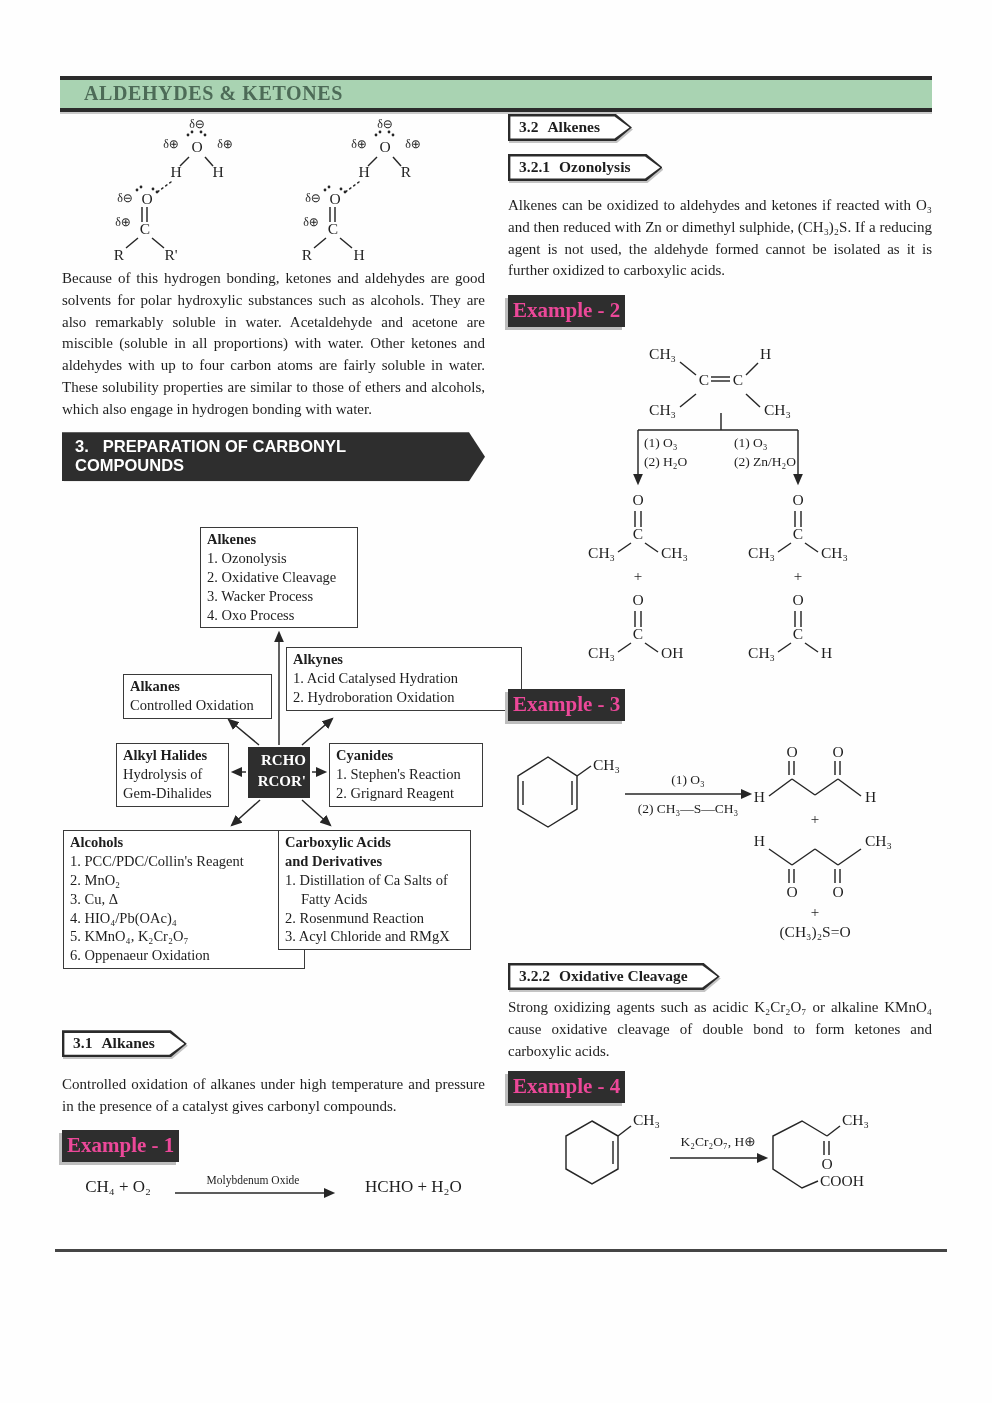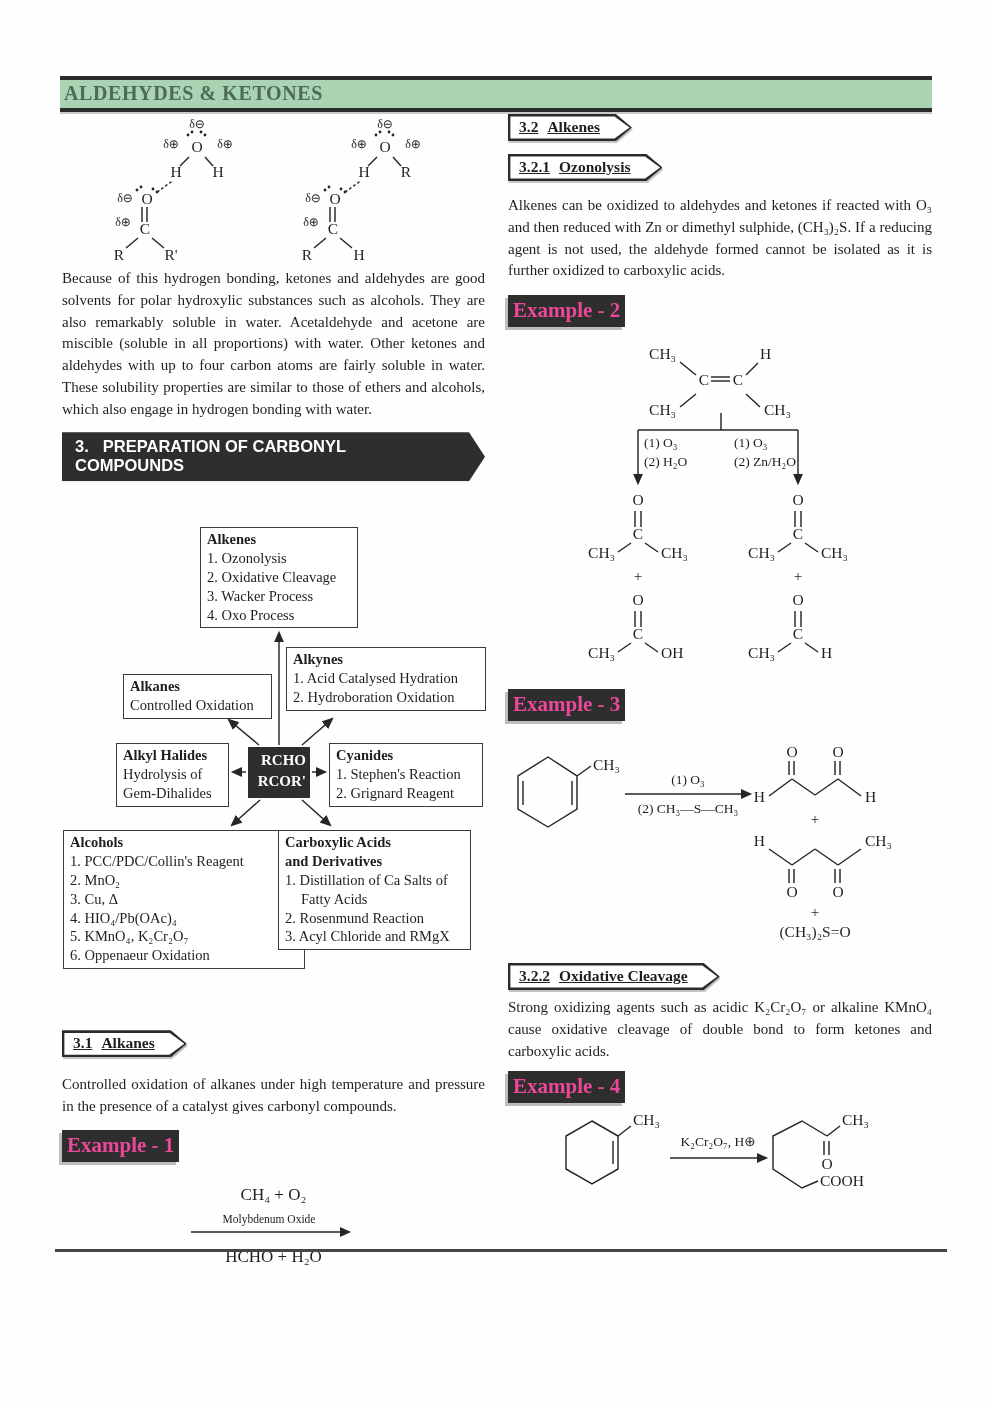--- a/index.html
+++ b/index.html
@@ -3,41 +3,41 @@
 <meta charset="utf-8">
 <style>
   html,body{margin:0;padding:0;background:#ffffff;}
   .page{position:relative;width:992px;height:1403px;background:#fefefe;overflow:hidden;
         font-family:"Liberation Serif",serif;color:#1e1e1e;}
 
   
   .header-band{position:absolute;left:60px;right:60px;top:76px;background:#a9d3b2;
     border-top:4px solid #2b2b2b;border-bottom:4px solid #2b2b2b;
     box-shadow:0 2px 0 #c9c9c9;}
-  .header-band span{display:block;padding:2px 4px 3px;font-weight:bold;font-size:20px;
+  .header-band span{display:block;padding:2px 24px 3px;font-weight:bold;font-size:20px;
     letter-spacing:0.6px;color:#4d6b57;}
 
   
   .col{position:absolute;top:110px;}
   .col.left{left:62px;width:423px;}
   .col.right{left:508px;width:424px;}
 
   .para{margin:0;text-align:justify;font-size:15px;line-height:1.45;}
 
   
   .banner{position:relative;margin-top:12px;background:#2e2e2e;color:#fff;
     font-family:"Liberation Sans",sans-serif;font-weight:bold;font-size:16.5px;
     padding:5px 26px 6px 13px;
     clip-path:polygon(0 0,calc(100% - 16px) 0,100% 50%,calc(100% - 16px) 100%,0 100%);
     filter:drop-shadow(2px 3px 0 #c4c4c4);}
   .banner .num{margin-right:14px;}
 
   
   .sec-chev{position:relative;display:inline-block;font-weight:bold;font-size:15.5px;
-    padding:4px 32px 5px 11px;filter:drop-shadow(1px 2px 0 #c4c4c4);text-decoration:underline;}
+    padding:4px 32px 5px 11px;filter:drop-shadow(1px 2px 0 #c4c4c4);}
   .sec-chev::before{content:"";position:absolute;inset:0;background:#2b2b2b;
     clip-path:polygon(0 0,calc(100% - 16px) 0,100% 50%,calc(100% - 16px) 100%,0 100%);}
   .sec-chev::after{content:"";position:absolute;inset:2.4px;background:#fff;
     clip-path:polygon(0 0,calc(100% - 15px) 0,100% 50%,calc(100% - 15px) 100%,0 100%);}
   .sec-chev span{position:relative;z-index:1;}
   .sec-chev .num{margin-right:9px;}
 
   
   .ex-label{display:inline-block;background:#2e2e2e;color:#ec4899;font-weight:bold;
     font-size:21px;padding:3px 5px 4px;box-shadow:-3px 3px 0 #bdbdbd;}
@@ -54,22 +54,22 @@
 
   
   svg text{font-family:"Liberation Serif",serif;fill:#1e1e1e;}
   .at16{font-size:15.5px;} .at12{font-size:12px;} .cond{font-size:13.5px;}
   .tiny{font-size:11.5px;} .plus{font-size:15px;} .dmso{font-size:15.5px;}
   svg .bond line, svg .bond path, svg .bond polyline{stroke:#262626;stroke-width:1.45;fill:none;}
   svg .dots circle{fill:#262626;}
   svg .hdot{stroke:#262626;stroke-width:1.6;stroke-dasharray:1.6 3.4;stroke-linecap:round;}
   .mk{fill:#262626;}
 
-  .rxn-row{display:flex;justify-content:center;align-items:center;gap:6px;
-    font-size:17px;margin-top:23px;flex-direction:column;}
+  .rxn-row{display:flex;justify-content:center;align-items:center;gap:22px;
+    font-size:17px;margin-top:10px;}
   .bottom-rule{position:absolute;left:55px;right:45px;top:1249px;height:3px;background:#454545;}
   .hbond-row{display:flex;justify-content:center;gap:30px;margin-top:2px;}
 </style>
 </head>
 <body>
 
 <div class="page">
 
   <div class="header-band">
     <span>ALDEHYDES &amp; KETONES</span>
@@ -173,21 +173,21 @@
       </svg>
 
       <div class="fcbox" style="left:138px;top:10px;width:158px">
         <b>Alkenes</b>
         <div class="item">1. Ozonolysis</div>
         <div class="item">2. Oxidative Cleavage</div>
         <div class="item">3. Wacker Process</div>
         <div class="item">4. Oxo Process</div>
       </div>
 
-      <div class="fcbox" style="left:224px;top:130px;width:200px">
+      <div class="fcbox" style="left:224px;top:130px;width:236px">
         <b>Alkynes</b>
         <div class="item">1. Acid Catalysed Hydration</div>
         <div class="item">2. Hydroboration Oxidation</div>
       </div>
 
       <div class="fcbox" style="left:61px;top:157px;width:149px">
         <b>Alkanes</b>
         <div class="item">Controlled Oxidation</div>
       </div>
 

